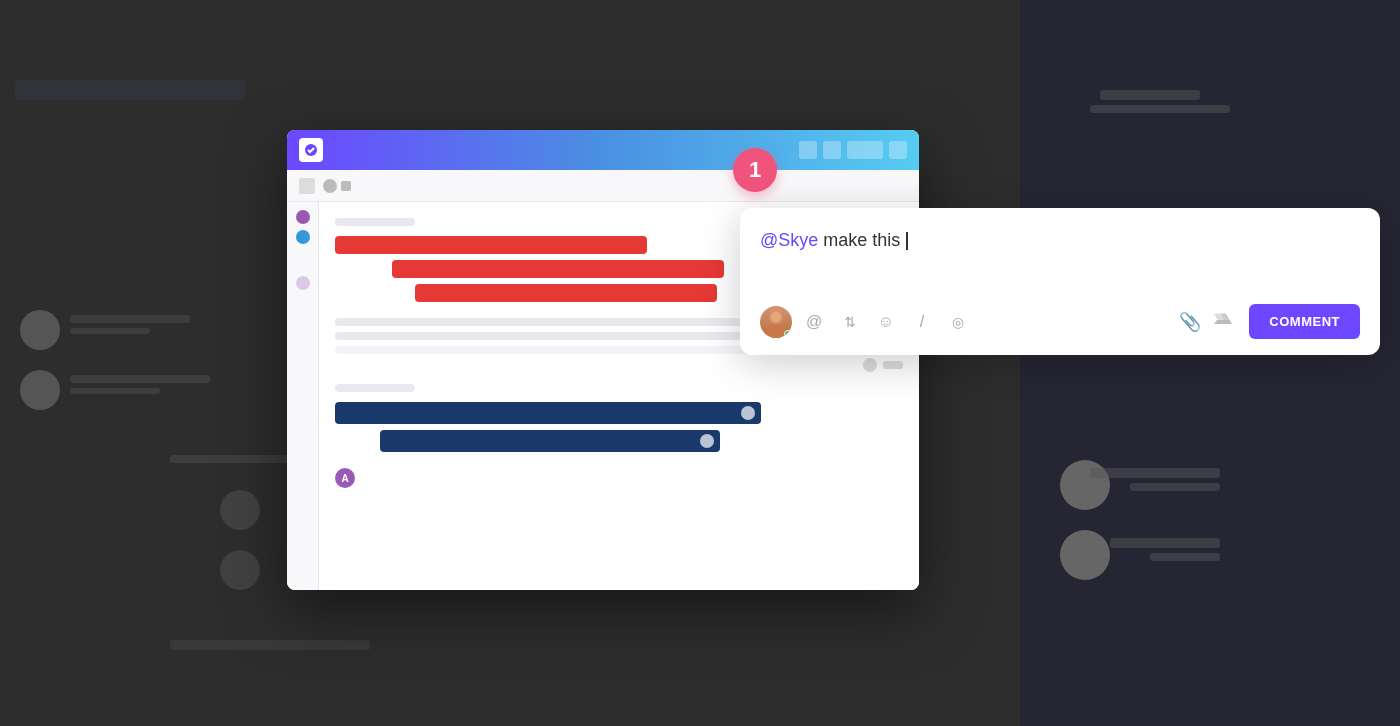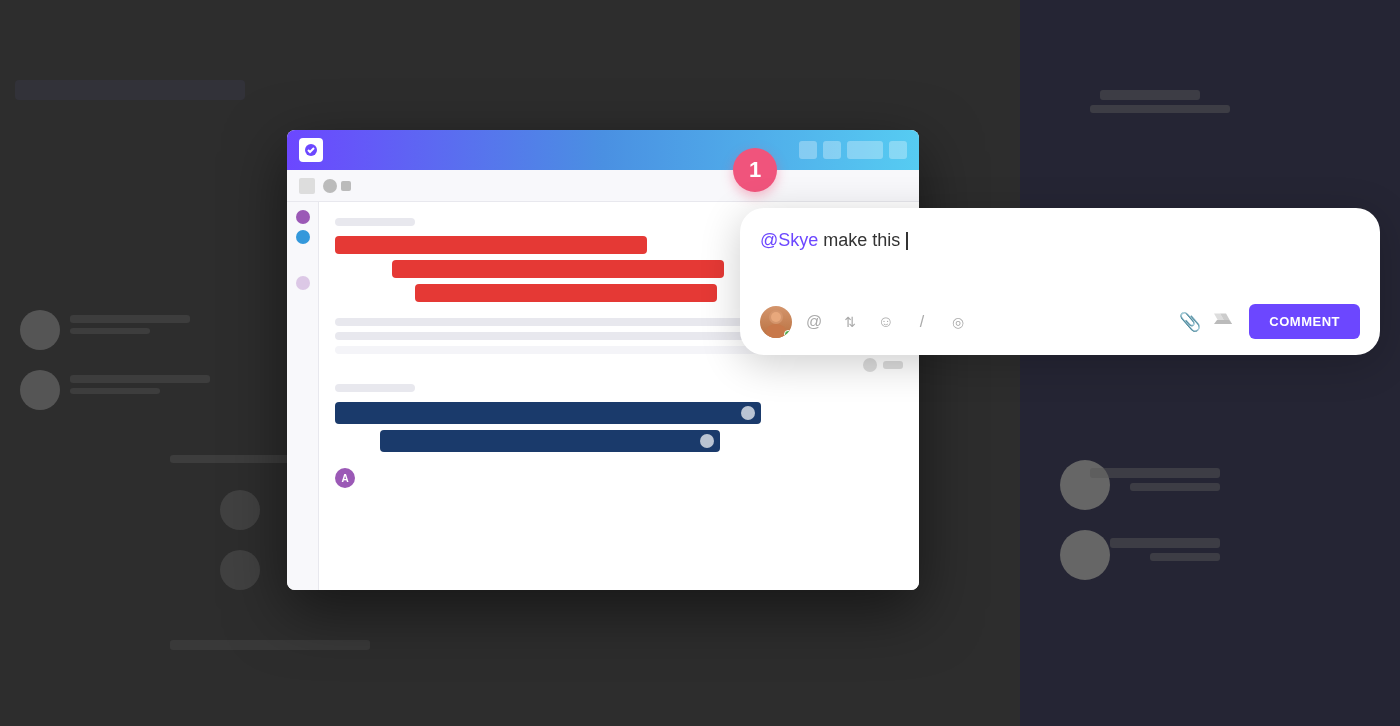--- a/index.html
+++ b/index.html
@@ -141,21 +141,21 @@
       z-index: 20;
     }
 
     
     .comment-popup {
       position: absolute;
       left: 740px;
       top: 208px;
       width: 640px;
       background: #ffffff;
-      border-radius: 24px;
+      border-radius: 12px;
       box-shadow: 0 8px 40px rgba(0,0,0,0.2);
       padding: 20px 20px 16px 20px;
       z-index: 30;
     }
 
     .comment-text-area {
       min-height: 60px;
       font-size: 18px;
       color: #333;
       margin-bottom: 16px;

